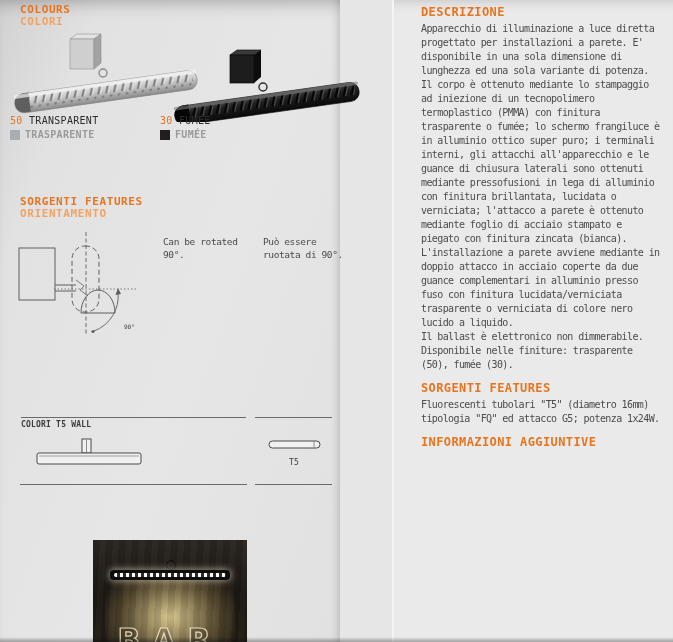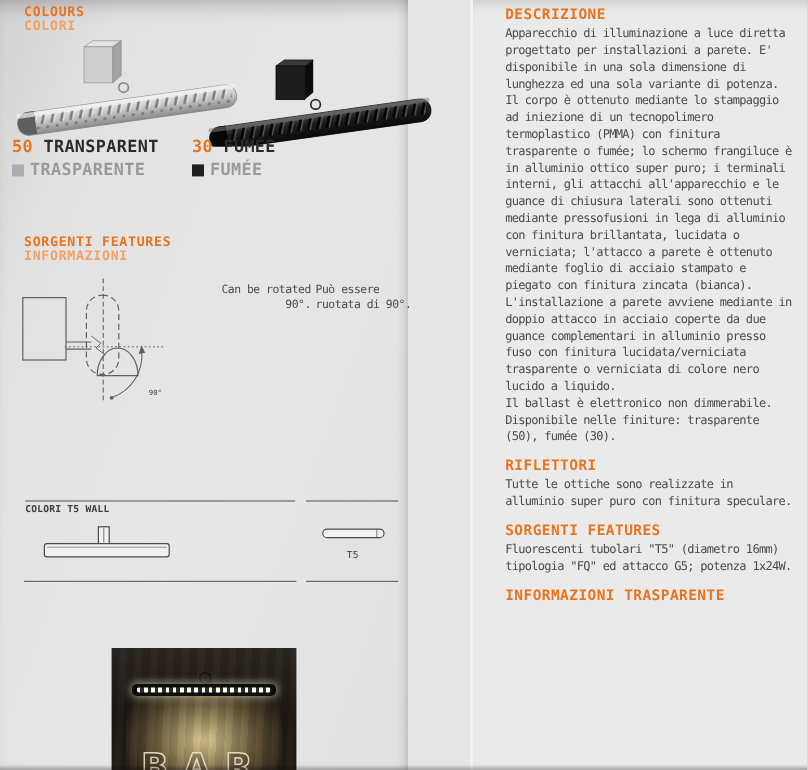--- a/index.html
+++ b/index.html
@@ -20,23 +20,23 @@
     box-shadow:inset 0 10px 14px -11px rgba(0,0,0,.22);
   }
   #bottom-edge{position:absolute;left:0;bottom:0;width:673px;height:5px;
     background:linear-gradient(rgba(0,0,0,0),rgba(0,0,0,.32));z-index:5;}
 
   
   .hdr-en{font-weight:bold;font-size:11px;letter-spacing:.6px;color:#e8741d;line-height:12px;}
   .hdr-it{font-weight:bold;font-size:11px;letter-spacing:.6px;color:#f2a263;line-height:12px;}
   .rp-heading{font-weight:bold;font-size:12px;letter-spacing:.4px;color:#e8741d;margin:9px 0 3px 0;}
   .rp-body{font-size:10px;letter-spacing:-0.6px;line-height:14px;color:#4b4b4b;white-space:pre-line;margin:0;}
-  .variant-line1{font-size:14px;font-weight:bold;letter-spacing:.3px;color:#2e2a28;}
+  .variant-line1{font-size:10px;font-weight:normal;letter-spacing:.3px;color:#2e2a28;}
   .variant-line1 .code{color:#e8741d;}
-  .variant-line2{font-size:14px;font-weight:bold;letter-spacing:.3px;color:#9a9a9a;display:flex;align-items:center;margin-top:3px;}
+  .variant-line2{font-size:10px;font-weight:bold;letter-spacing:.3px;color:#9a9a9a;display:flex;align-items:center;margin-top:3px;}
   .swatch{width:10px;height:10px;margin-right:5px;display:inline-block;}
   .swatch-gray{background:#a9aeb3;}
   .swatch-black{background:#221e1f;}
   .caption{font-size:9.5px;letter-spacing:-0.4px;line-height:13px;color:#4b4b4b;}
   .small-label{font-size:8px;letter-spacing:.2px;color:#3c3c3c;}
 
   
   .abs{position:absolute;}
   #photo{
     position:absolute;left:93px;top:540px;width:154px;height:120px;overflow:hidden;
@@ -135,41 +135,41 @@
         <span>FUMÉE</span>
       </div>
       <div class="variant-line2">
         <span class="swatch swatch-black"></span>
         <span>FUMÉE</span>
       </div>
     </div>
 
     <div class="abs" style="left:20px;top:196px;">
       <div class="hdr-en">SORGENTI FEATURES</div>
-      <div class="hdr-it">INFORMAZIONI</div>
+      <div class="hdr-it">ORIENTAMENTO</div>
     </div>
 
     <svg class="abs" style="left:14px;top:228px;" width="146" height="118" viewBox="0 0 146 118">
       <g stroke="#5f5f5f" fill="none" stroke-width="1">
         <rect x="5" y="20" width="36" height="52"></rect>
         <line x1="41" y1="57" x2="62" y2="57"></line>
         <line x1="41" y1="63" x2="62" y2="63"></line>
         <line x1="72" y1="4" x2="72" y2="108" stroke-dasharray="4 2.5" stroke-width="0.9"></line>
         <rect x="58" y="18" width="27" height="66" rx="13" stroke-dasharray="5 3" stroke-width="1"></rect>
         <line x1="40" y1="61" x2="124" y2="61" stroke-dasharray="1.5 2" stroke-width="0.8"></line>
         <path d="M67,85 A17,23 0 0 1 101,85 Z" stroke-width="1"></path>
         <path d="M62,52 l8,6 -4,4 8,6" stroke-width="0.8"></path>
         <path d="M104,64 A37,37 0 0 1 80,103" stroke-width="0.9"></path>
       </g>
       <polygon points="104,60 101.5,67 107,66" fill="#5f5f5f"></polygon>
       <circle cx="79" cy="103.5" r="1.6" fill="#5f5f5f"></circle>
       <text x="110" y="101" font-size="6" fill="#3c3c3c" font-family="DejaVu Sans Mono, monospace">90°</text>
     </svg>
 
-    <div class="abs caption" style="left:163px;top:235px;width:96px;text-align:right;">Can be rotated 90°.</div>
+    <div class="abs caption" style="left:163px;top:235px;width:96px;">Can be rotated 90°.</div>
     <div class="abs caption" style="left:263px;top:235px;width:92px;">Può essere ruotata di 90°.</div>
 
     <div class="rule" style="left:21px;top:417px;width:225px;"></div>
     <div class="rule" style="left:255px;top:417px;width:77px;"></div>
     <div class="abs small-label" style="left:21px;top:420px;font-weight:bold;">COLORI T5 WALL</div>
 
     <svg class="abs" style="left:35px;top:437px;" width="110" height="32" viewBox="0 0 110 32">
       <g stroke="#4a4a4a" fill="#f1f1f1" stroke-width="1">
         <rect x="47" y="2" width="9" height="14"></rect>
         <line x1="51.5" y1="3" x2="51.5" y2="15" stroke-width="0.6"></line>
@@ -203,32 +203,28 @@
 
       <div>
         <div class="rp-heading">DESCRIZIONE</div>
         <p class="rp-body">Apparecchio di illuminazione a luce diretta progettato per installazioni a parete. E' disponibile in una sola dimensione di lunghezza ed una sola variante di  potenza.
 Il corpo è ottenuto mediante lo stampaggio ad iniezione di un tecnopolimero termoplastico (PMMA) con finitura trasparente o fumée; lo schermo frangiluce è in alluminio ottico super puro; i terminali interni, gli attacchi all'apparecchio e le guance di chiusura laterali sono ottenuti mediante pressofusioni in lega di alluminio con finitura brillantata, lucidata o verniciata; l'attacco a parete è ottenuto mediante foglio di acciaio stampato e piegato con finitura zincata (bianca).
 L'installazione a parete  avviene mediante in doppio attacco in acciaio coperte da due guance complementari in alluminio presso fuso con finitura lucidata/verniciata trasparente o verniciata di colore nero lucido a liquido.
 Il ballast è elettronico non dimmerabile.
 Disponibile nelle finiture: trasparente (50), fumée (30).</p>
       </div>
 
-      <div>
-        <div class="rp-heading">RIFLETTORI</div>
-        <p class="rp-body">Tutte le ottiche sono realizzate in alluminio super puro con finitura speculare.</p>
-      </div>
 
       <div>
         <div class="rp-heading">SORGENTI FEATURES</div>
         <p class="rp-body">Fluorescenti tubolari "T5" (diametro 16mm) tipologia "FQ" ed attacco G5; potenza 1x24W.</p>
       </div>
 
 
       <div>
-        <div class="rp-heading">INFORMAZIONI TRASPARENTE</div>
+        <div class="rp-heading">INFORMAZIONI AGGIUNTIVE</div>
       </div>
 
     </div>
   </div>
 
   <div id="bottom-edge"></div>
 </div>
 
 </body></html>

